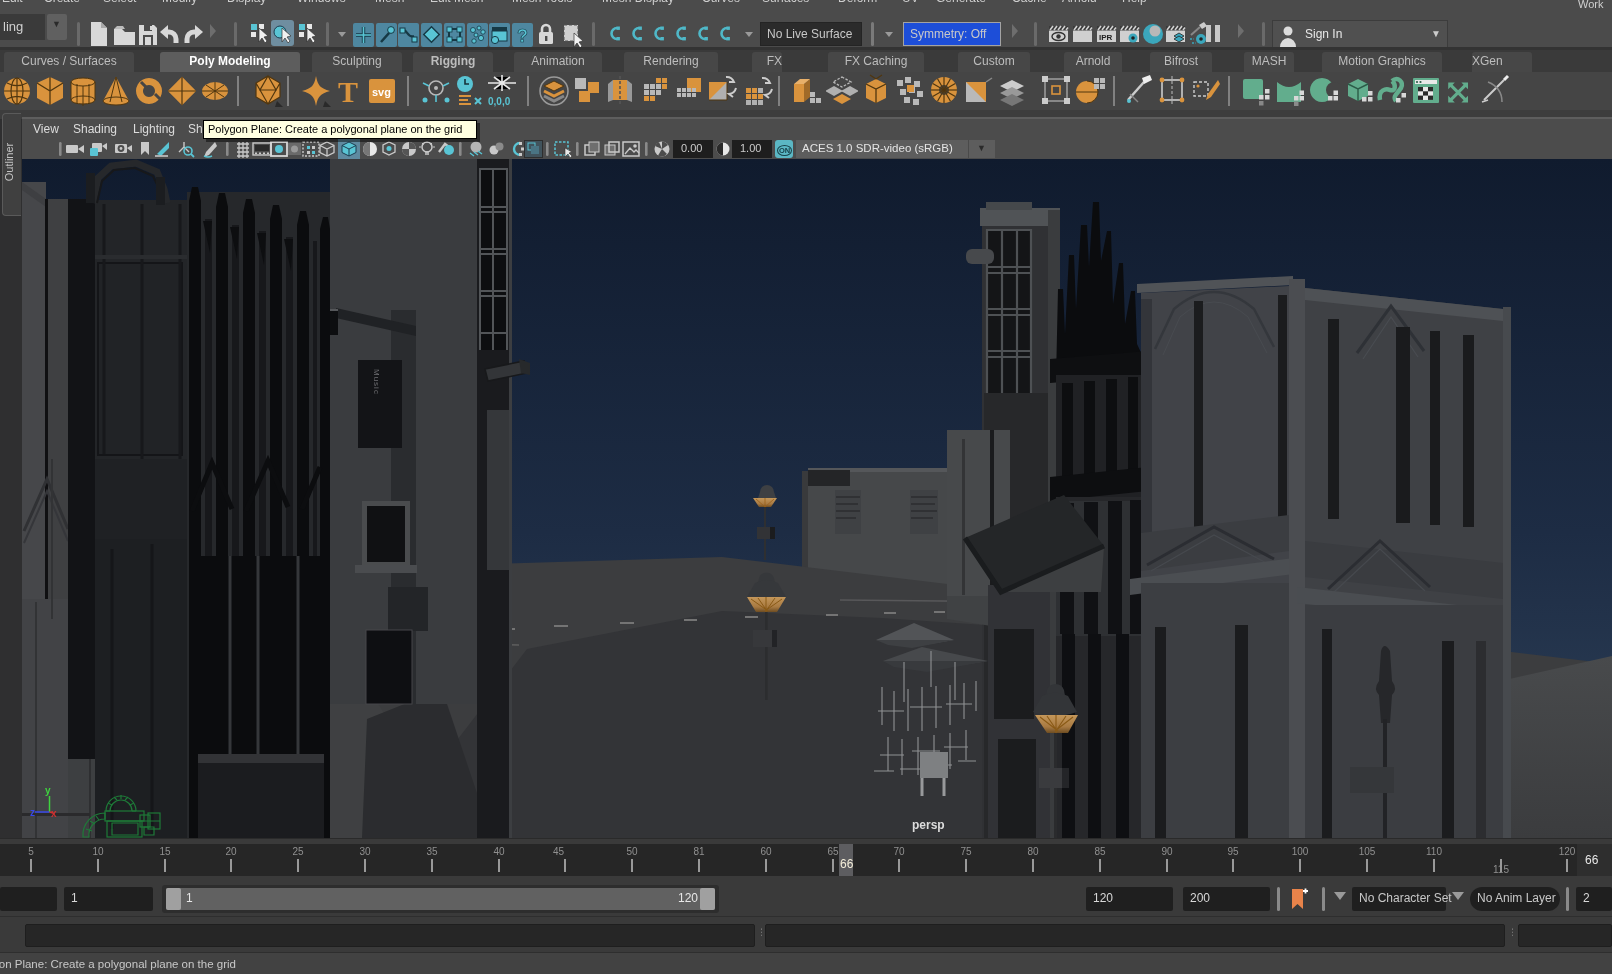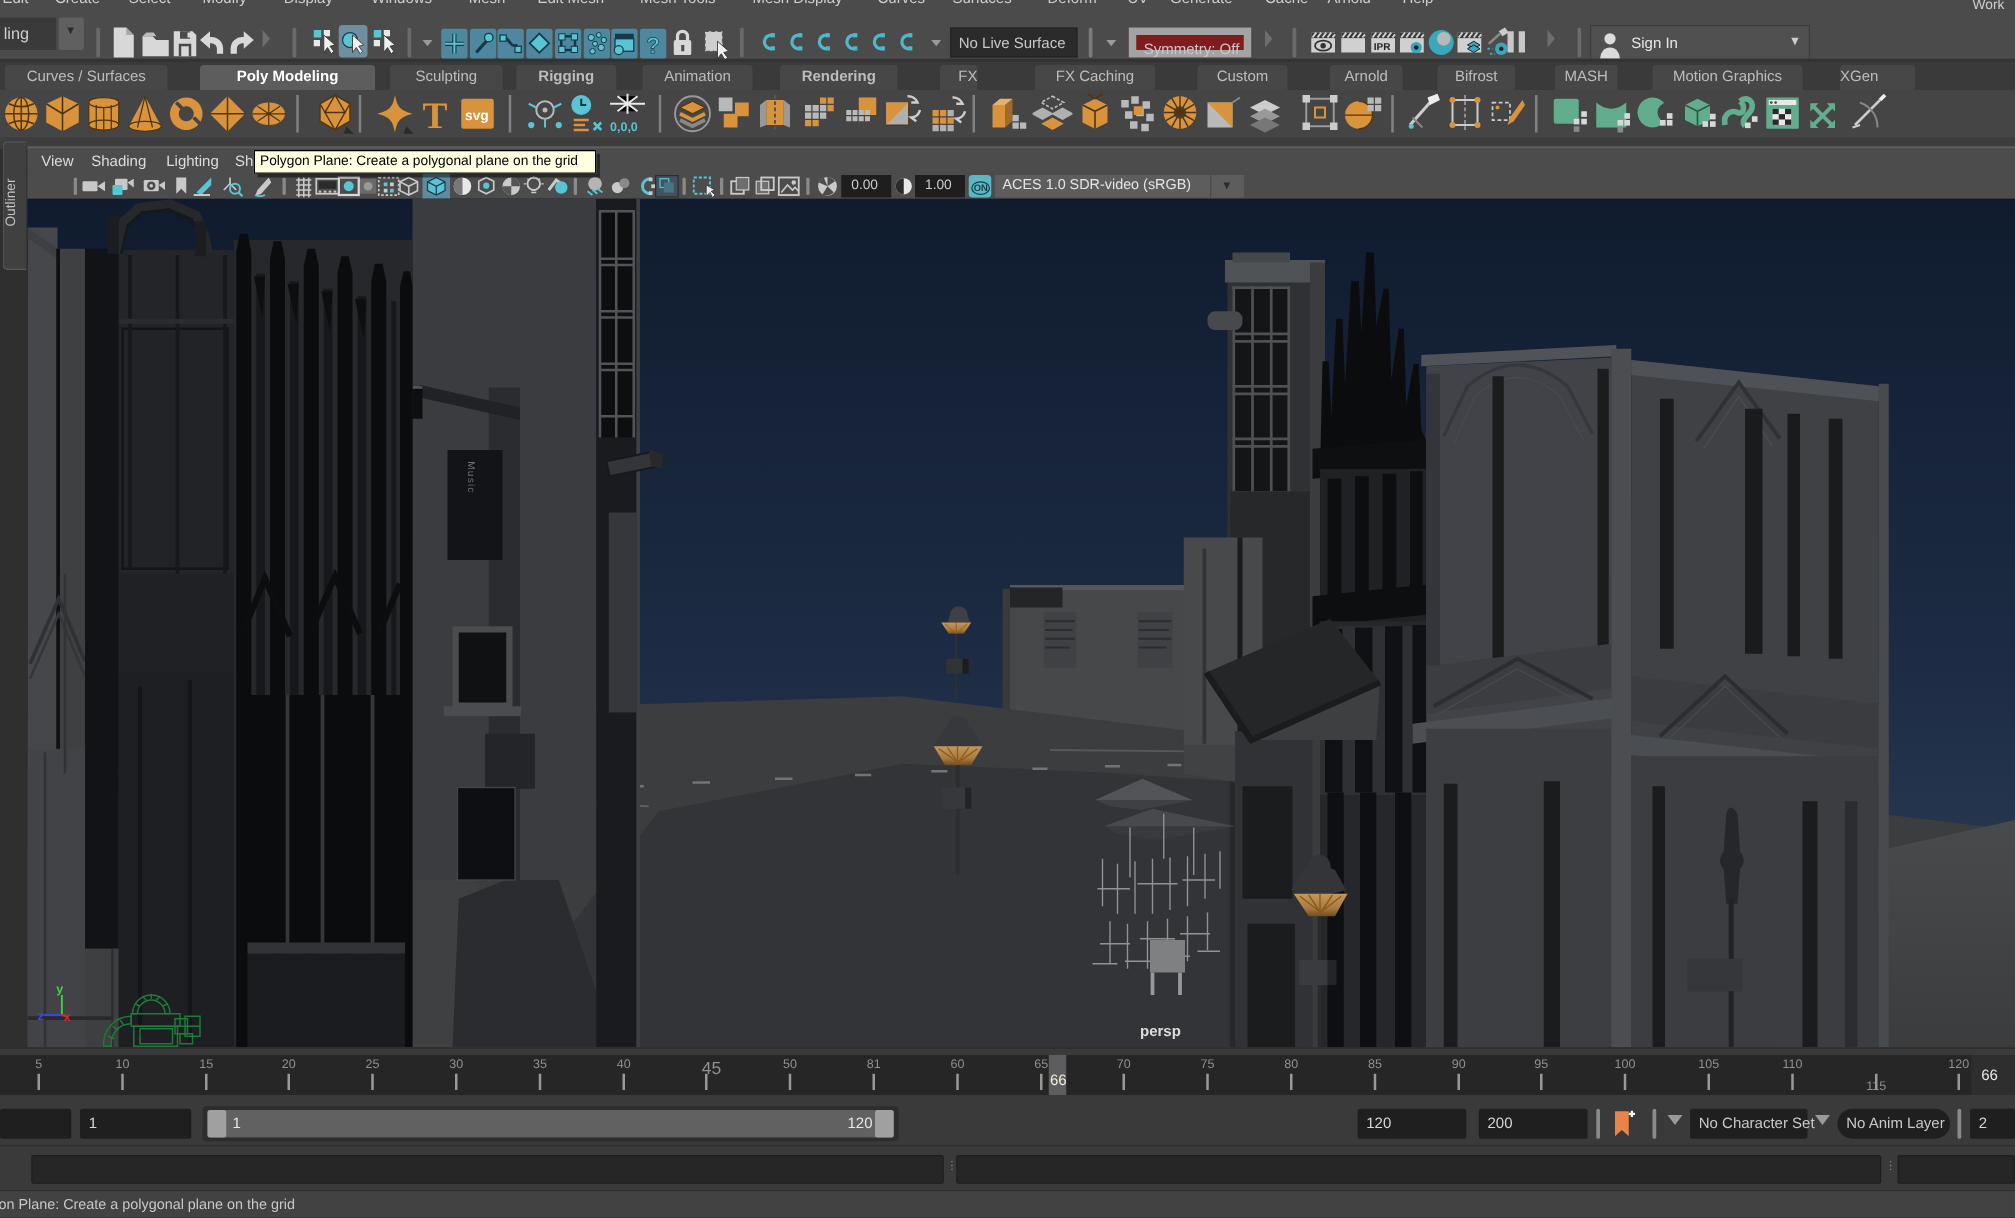--- a/index.html
+++ b/index.html
@@ -153,21 +153,21 @@
       <path d="M12 4 A5.5 5.5 0 1 0 12 15" stroke="#4fb8c8" stroke-width="2.6" fill="none"></path>
       <rect x="11.5" y="2.5" width="3.4" height="3.4" fill="#4fb8c8"></rect>
       <rect x="11.5" y="13" width="3.4" height="3.4" fill="#4fb8c8"></rect>
     </svg>
 <div class="abs" style="left:745px;top:24px;width:0;height:0;border-top:5px solid #9a9a9a;border-left:4px solid transparent;border-right:4px solid transparent"></div>
 <div class="abs" style="left:760px;top:14px;width:102px;height:24px;background:#2b2b2b;border:1px solid #242424">
       <span class="txt" style="left:6px;top:4px;font-size:12px;color:#c8c8c8">No Live Surface</span>
     </div>
 <div style="position:absolute;left:871px;top:14px;width:3px;height:24px;background:#7a7a7a;border-radius:2px"></div>
 <div class="abs" style="left:885px;top:24px;width:0;height:0;border-top:5px solid #9a9a9a;border-left:4px solid transparent;border-right:4px solid transparent"></div>
-<div class="abs" style="left:903px;top:14px;width:98px;height:24px;background:#7f1d1d;border:6px solid #a3a3a3">
+<div class="abs" style="left:903px;top:14px;width:98px;height:24px;background:#1d4ed8;border:1px solid #a3a3a3">
       <span class="txt" style="left:6px;top:4px;font-size:12px;color:#c8c8c8">Symmetry: Off</span>
     </div>
 <div class="abs" style="left:1012px;top:16px;width:0;height:0;border-left:6px solid #6e6e6e;border-top:7px solid transparent;border-bottom:7px solid transparent"></div>
 <div style="position:absolute;left:1034px;top:14px;width:3px;height:24px;background:#6a6a6a;border-radius:2px"></div>
 <svg class="abs" style="left:1048px;top:14px" width="21" height="24" viewBox="0 0 21 24">
       <rect x="1" y="4" width="19" height="16" fill="#d0d0d0"></rect>
       <rect x="1" y="4" width="19" height="4.5" fill="#3a3a3a"></rect>
       <path d="M2 8 l3-4 M6 8 l3-4 M10 8 l3-4 M14 8 l3-4 M18 8 l2-2.5" stroke="#d0d0d0" stroke-width="1.6"></path>
       <ellipse cx="10.5" cy="14.5" rx="6.5" ry="4" fill="none" stroke="#333" stroke-width="1.4"></ellipse>
       <circle cx="10.5" cy="14.5" r="2.2" fill="#333"></circle>
@@ -221,21 +221,21 @@
 <span class="txt" style="left:158px;top:7px;font-size:10px;color:#cccccc">▼</span>
     </div>
 </div>
 <div class="abs" style="left:0;top:47px;width:1612px;height:3px;background:#333333"></div>
 <div class="abs" style="left:0;top:50px;width:1612px;height:22px;background:#3a3a3a">
 <div class="abs" style="left:4px;top:2px;width:130px;height:20px;background:#474747;border-radius:3px 3px 0 0;text-align:center;font-size:12px;font-weight:normal;color:#bdbdbd;line-height:19px">Curves / Surfaces</div>
 <div class="abs" style="left:160px;top:2px;width:140px;height:20px;background:#5d5d5d;border-radius:3px 3px 0 0;text-align:center;font-size:12px;font-weight:bold;color:#ffffff;line-height:19px">Poly Modeling</div>
 <div class="abs" style="left:312px;top:2px;width:90px;height:20px;background:#474747;border-radius:3px 3px 0 0;text-align:center;font-size:12px;font-weight:normal;color:#bdbdbd;line-height:19px">Sculpting</div>
 <div class="abs" style="left:413px;top:2px;width:80px;height:20px;background:#474747;border-radius:3px 3px 0 0;text-align:center;font-size:12px;font-weight:bold;color:#bdbdbd;line-height:19px">Rigging</div>
 <div class="abs" style="left:514px;top:2px;width:88px;height:20px;background:#474747;border-radius:3px 3px 0 0;text-align:center;font-size:12px;font-weight:normal;color:#bdbdbd;line-height:19px">Animation</div>
-<div class="abs" style="left:624px;top:2px;width:94px;height:20px;background:#474747;border-radius:3px 3px 0 0;text-align:center;font-size:12px;font-weight:bold;color:#bdbdbd;line-height:19px">Rendering</div>
+<div class="abs" style="left:624px;top:2px;width:94px;height:20px;background:#474747;border-radius:3px 3px 0 0;text-align:center;font-size:12px;font-weight:normal;color:#bdbdbd;line-height:19px">Rendering</div>
 <div class="abs" style="left:752px;top:2px;width:30px;height:20px;background:#474747;border-radius:3px 3px 0 0;text-align:right;font-size:12px;font-weight:normal;color:#bdbdbd;line-height:19px">FX</div>
 <div class="abs" style="left:828px;top:2px;width:96px;height:20px;background:#474747;border-radius:3px 3px 0 0;text-align:center;font-size:12px;font-weight:normal;color:#bdbdbd;line-height:19px">FX Caching</div>
 <div class="abs" style="left:958px;top:2px;width:72px;height:20px;background:#474747;border-radius:3px 3px 0 0;text-align:center;font-size:12px;font-weight:normal;color:#bdbdbd;line-height:19px">Custom</div>
 <div class="abs" style="left:1064px;top:2px;width:58px;height:20px;background:#474747;border-radius:3px 3px 0 0;text-align:center;font-size:12px;font-weight:normal;color:#bdbdbd;line-height:19px">Arnold</div>
 <div class="abs" style="left:1150px;top:2px;width:62px;height:20px;background:#474747;border-radius:3px 3px 0 0;text-align:center;font-size:12px;font-weight:normal;color:#bdbdbd;line-height:19px">Bifrost</div>
 <div class="abs" style="left:1244px;top:2px;width:50px;height:20px;background:#474747;border-radius:3px 3px 0 0;text-align:center;font-size:12px;font-weight:normal;color:#bdbdbd;line-height:19px">MASH</div>
 <div class="abs" style="left:1322px;top:2px;width:120px;height:20px;background:#474747;border-radius:3px 3px 0 0;text-align:center;font-size:12px;font-weight:normal;color:#bdbdbd;line-height:19px">Motion Graphics</div>
 <div class="abs" style="left:1472px;top:2px;width:60px;height:20px;background:#474747;border-radius:3px 3px 0 0;text-align:left;font-size:12px;font-weight:normal;color:#bdbdbd;line-height:19px">XGen</div>
 </div>
 <div class="abs" style="left:0;top:72px;width:1612px;height:38px;background:#454545">
@@ -1048,21 +1048,21 @@
 <div class="txt" style="left:219px;top:2px;width:24px;text-align:center;font-size:10px;color:#909090">20</div>
 <div class="abs" style="left:230px;top:15px;width:2px;height:13px;background:#999"></div>
 <div class="txt" style="left:286px;top:2px;width:24px;text-align:center;font-size:10px;color:#909090">25</div>
 <div class="abs" style="left:297px;top:15px;width:2px;height:13px;background:#999"></div>
 <div class="txt" style="left:353px;top:2px;width:24px;text-align:center;font-size:10px;color:#909090">30</div>
 <div class="abs" style="left:364px;top:15px;width:2px;height:13px;background:#999"></div>
 <div class="txt" style="left:420px;top:2px;width:24px;text-align:center;font-size:10px;color:#909090">35</div>
 <div class="abs" style="left:431px;top:15px;width:2px;height:13px;background:#999"></div>
 <div class="txt" style="left:487px;top:2px;width:24px;text-align:center;font-size:10px;color:#909090">40</div>
 <div class="abs" style="left:498px;top:15px;width:2px;height:13px;background:#999"></div>
-<div class="txt" style="left:553px;top:2px;width:24px;text-align:right;font-size:14px;color:#909090">45</div>
+<div class="txt" style="left:553px;top:2px;width:24px;text-align:left;font-size:10px;color:#909090">45</div>
 <div class="abs" style="left:564px;top:15px;width:2px;height:13px;background:#999"></div>
 <div class="txt" style="left:620px;top:2px;width:24px;text-align:center;font-size:10px;color:#909090">50</div>
 <div class="abs" style="left:631px;top:15px;width:2px;height:13px;background:#999"></div>
 <div class="txt" style="left:687px;top:2px;width:24px;text-align:center;font-size:10px;color:#909090">81</div>
 <div class="abs" style="left:698px;top:15px;width:2px;height:13px;background:#999"></div>
 <div class="txt" style="left:754px;top:2px;width:24px;text-align:center;font-size:10px;color:#909090">60</div>
 <div class="abs" style="left:765px;top:15px;width:2px;height:13px;background:#999"></div>
 <div class="txt" style="left:821px;top:2px;width:24px;text-align:center;font-size:10px;color:#909090">65</div>
 <div class="abs" style="left:832px;top:15px;width:2px;height:13px;background:#999"></div>
 <div class="txt" style="left:887px;top:2px;width:24px;text-align:center;font-size:10px;color:#909090">70</div>

